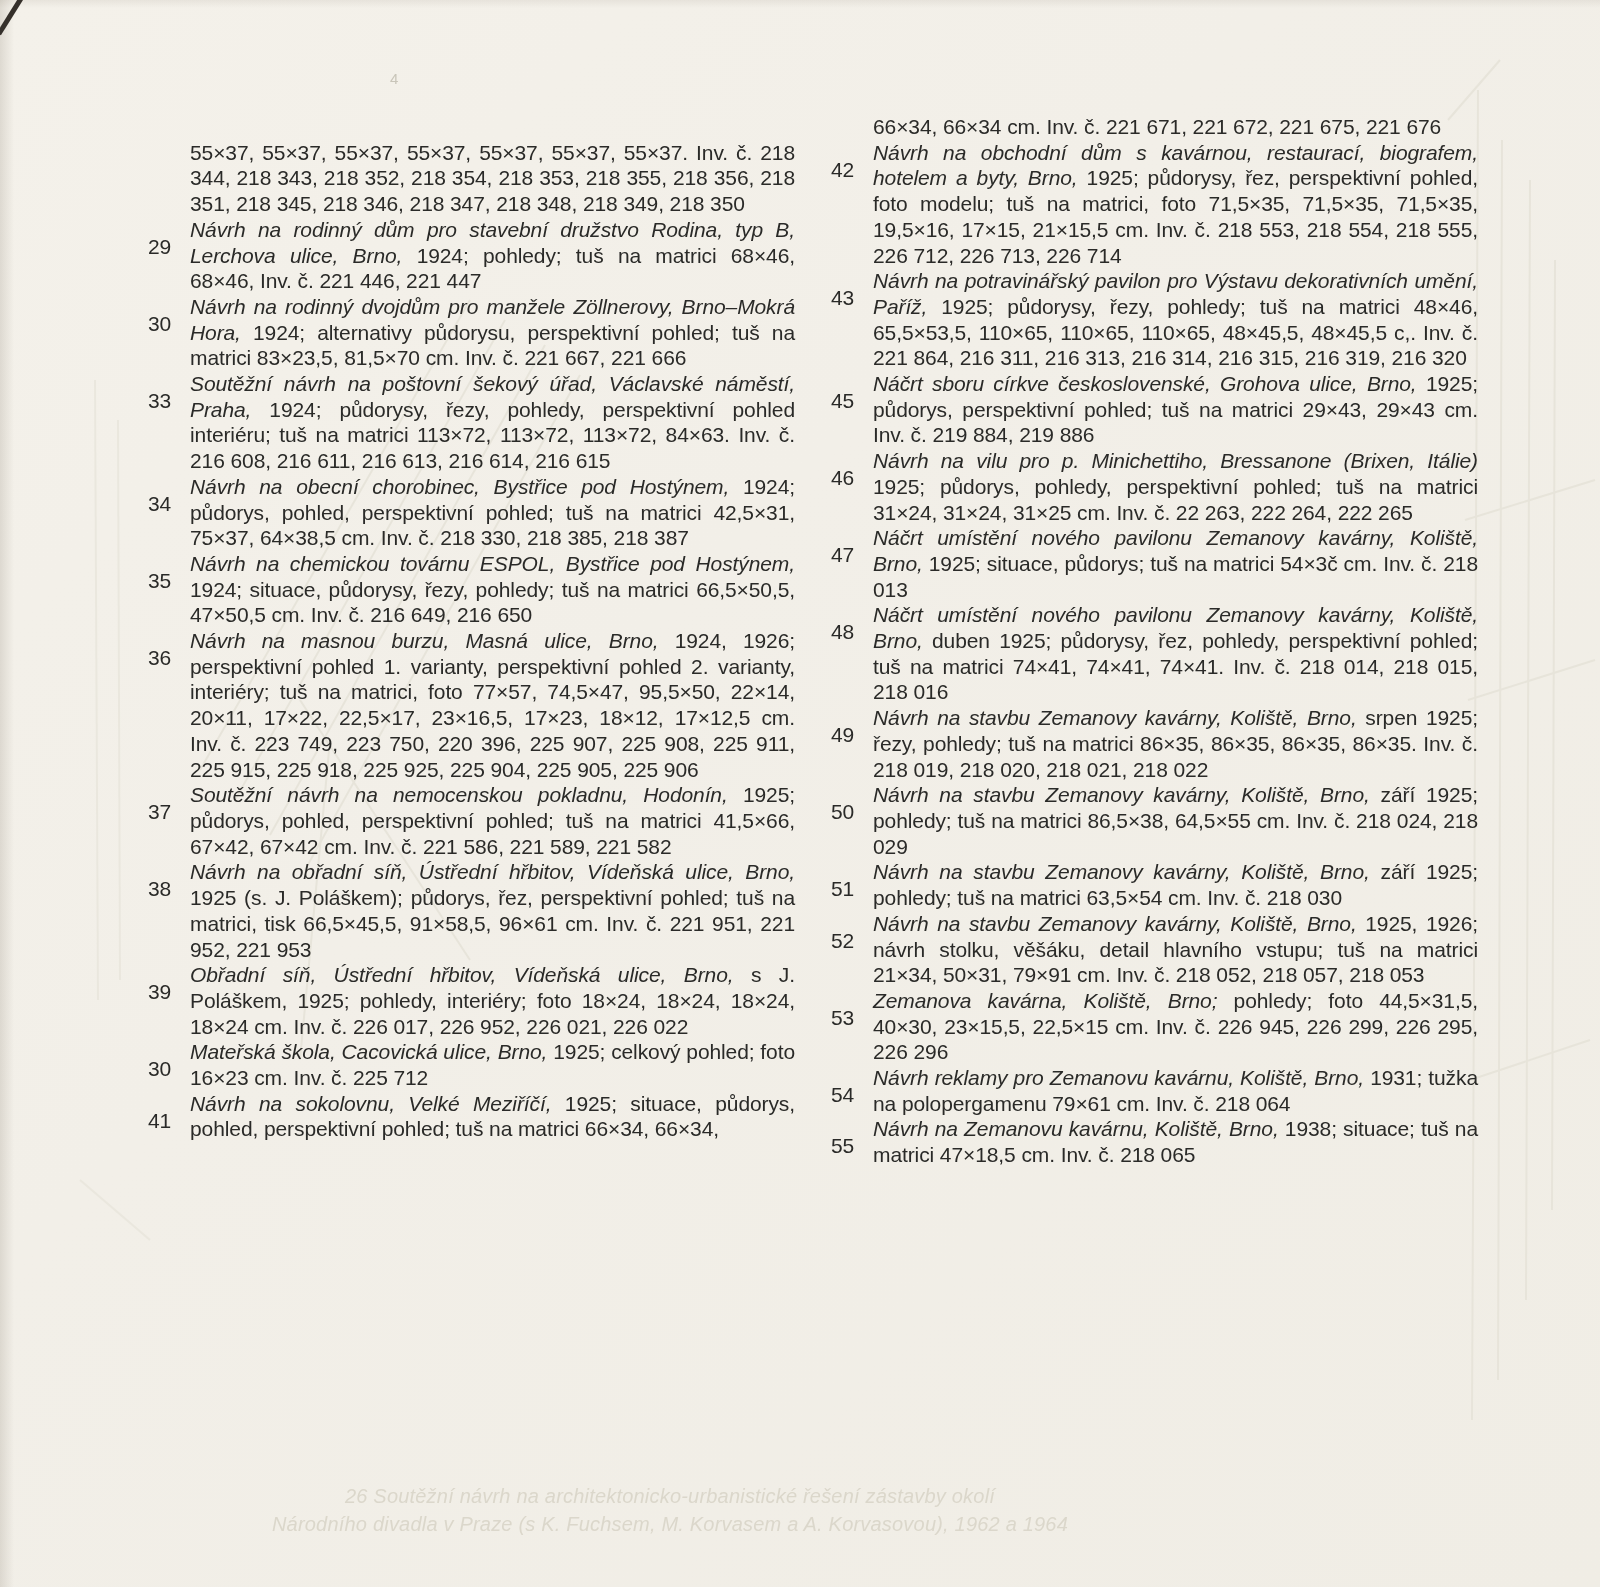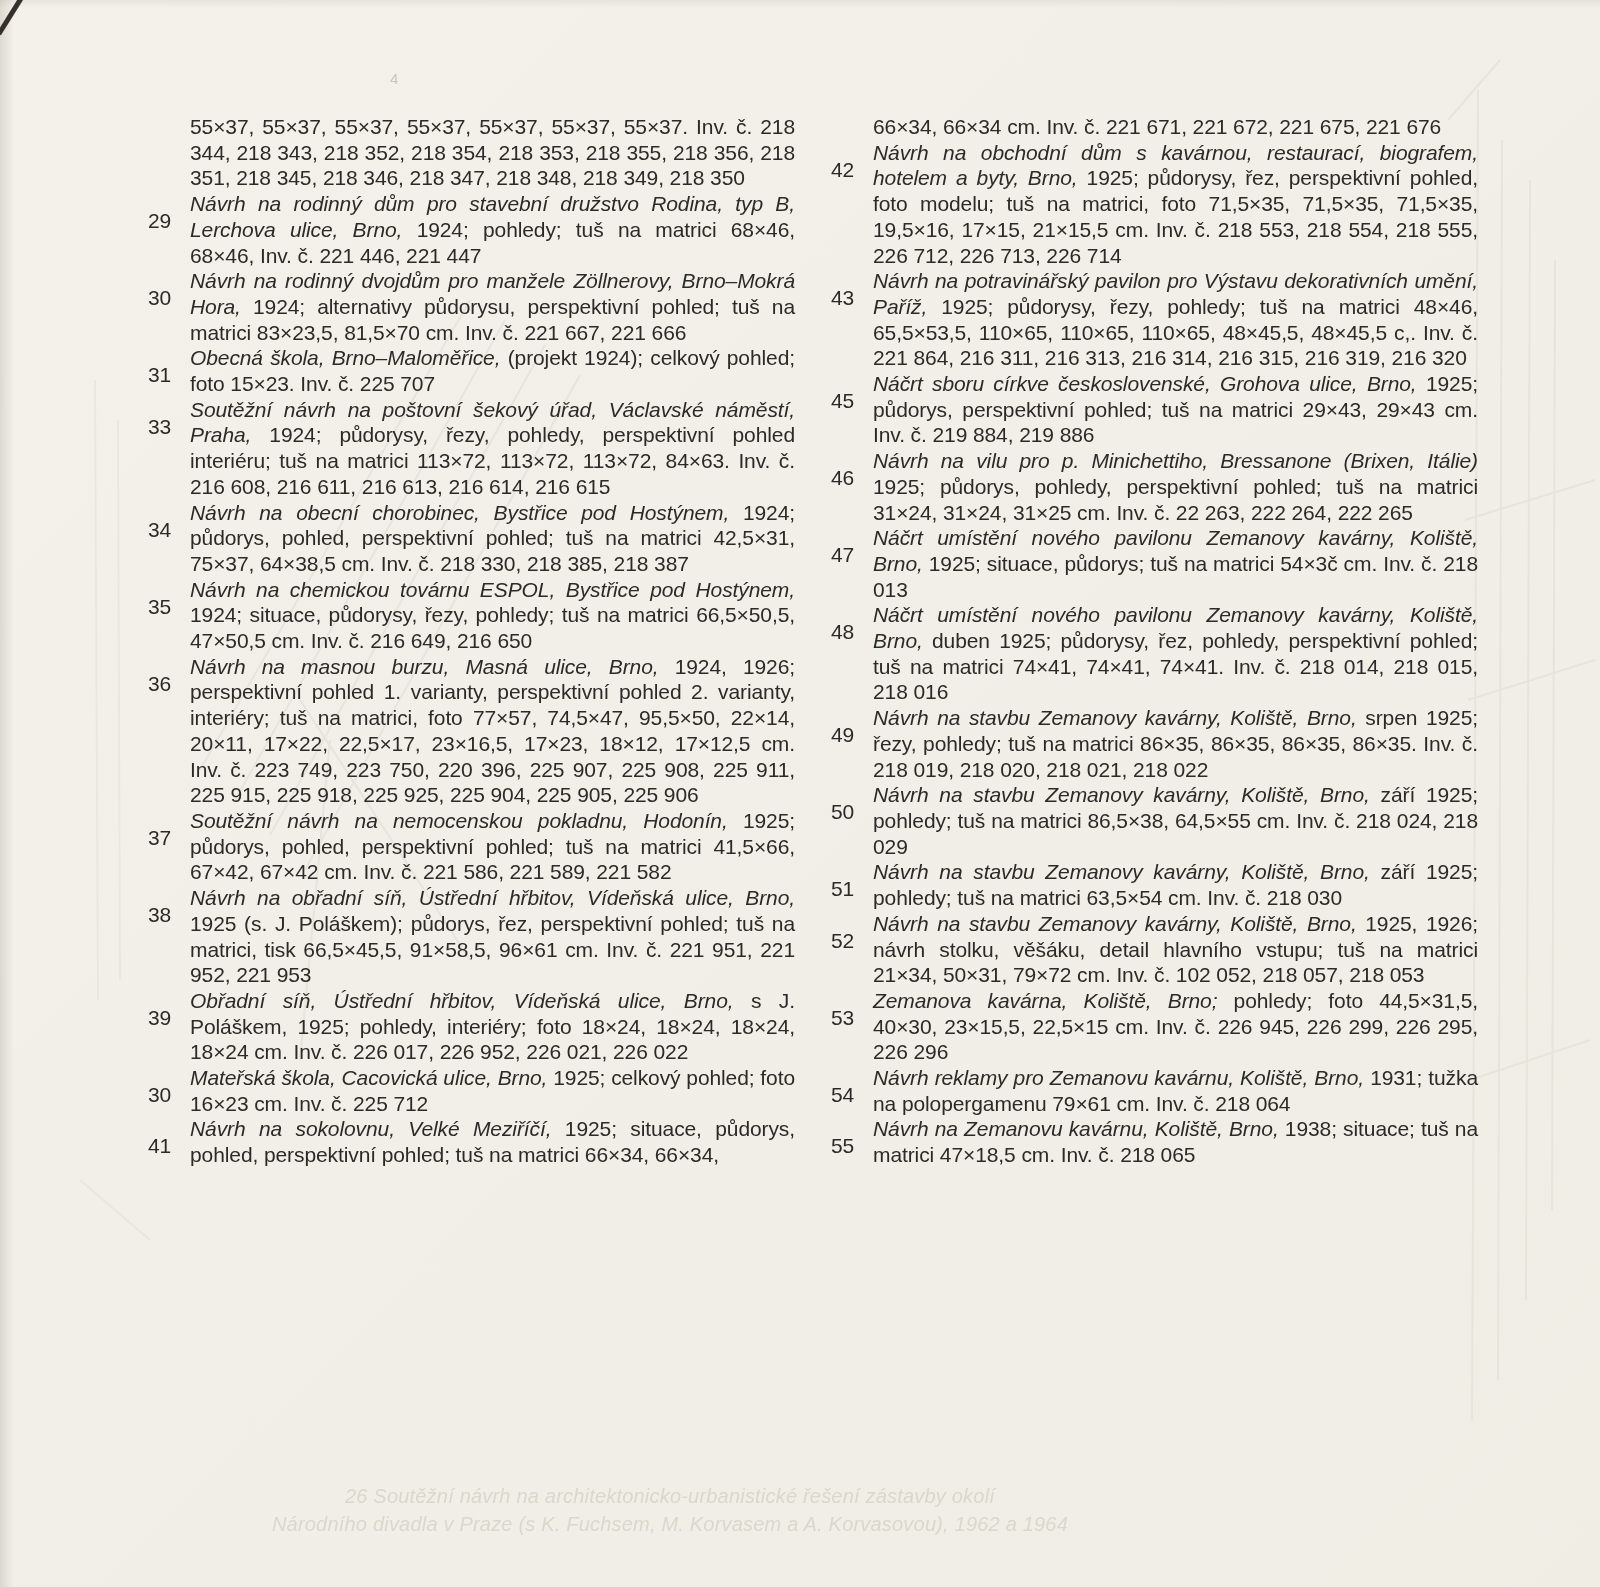--- a/index.html
+++ b/index.html
@@ -111,23 +111,20 @@
         <p class="entry">
     <span class="rest">55×37, 55×37, 55×37, 55×37, 55×37, 55×37, 55×37. Inv. č. 218 344, 218 343, 218 352, 218 354, 218 353, 218 355, 218 356, 218 351, 218 345, 218 346, 218 347, 218 348, 218 349, 218 350</span>
   </p>
         <p class="entry">
     <span class="num">29</span><span class="title">Návrh na rodinný dům pro stavební družstvo Rodina, typ B, Lerchova ulice, Brno,</span> <span class="rest">1924; pohledy; tuš na matrici 68×46, 68×46, Inv. č. 221 446, 221 447</span>
   </p>
         <p class="entry">
     <span class="num">30</span><span class="title">Návrh na rodinný dvojdům pro manžele Zöllnerovy, Brno–Mokrá Hora,</span> <span class="rest">1924; alternativy půdorysu, perspektivní pohled; tuš na matrici 83×23,5, 81,5×70 cm. Inv. č. 221 667, 221 666</span>
   </p>
         <p class="entry">
-    <span class="num">31</span><span class="title">Obecná škola, Brno–Maloměřice,</span> <span class="rest">(projekt 1924); celkový pohled; foto 15×23. Inv. č. 225 707</span>
-  </p>
-        <p class="entry">
     <span class="num">33</span><span class="title">Soutěžní návrh na poštovní šekový úřad, Václavské náměstí, Praha,</span> <span class="rest">1924; půdorysy, řezy, pohledy, perspektivní pohled interiéru; tuš na matrici 113×72, 113×72, 113×72, 84×63. Inv. č. 216 608, 216 611, 216 613, 216 614, 216 615</span>
   </p>
         <p class="entry">
     <span class="num">34</span><span class="title">Návrh na obecní chorobinec, Bystřice pod Hostýnem,</span> <span class="rest">1924; půdorys, pohled, perspektivní pohled; tuš na matrici 42,5×31, 75×37, 64×38,5 cm. Inv. č. 218 330, 218 385, 218 387</span>
   </p>
         <p class="entry">
     <span class="num">35</span><span class="title">Návrh na chemickou továrnu ESPOL, Bystřice pod Hostýnem,</span> <span class="rest">1924; situace, půdorysy, řezy, pohledy; tuš na matrici 66,5×50,5, 47×50,5 cm. Inv. č. 216 649, 216 650</span>
   </p>
         <p class="entry">
     <span class="num">36</span><span class="title">Návrh na masnou burzu, Masná ulice, Brno,</span> <span class="rest">1924, 1926; perspektivní pohled 1. varianty, perspektivní pohled 2. varianty, interiéry; tuš na matrici, foto 77×57, 74,5×47, 95,5×50, 22×14, 20×11, 17×22, 22,5×17, 23×16,5, 17×23, 18×12, 17×12,5 cm. Inv. č. 223 749, 223 750, 220 396, 225 907, 225 908, 225 911, 225 915, 225 918, 225 925, 225 904, 225 905, 225 906</span>
@@ -173,21 +170,21 @@
         <p class="entry">
     <span class="num">49</span><span class="title">Návrh na stavbu Zemanovy kavárny, Koliště, Brno,</span> <span class="rest">srpen 1925; řezy, pohledy; tuš na matrici 86×35, 86×35, 86×35, 86×35. Inv. č. 218 019, 218 020, 218 021, 218 022</span>
   </p>
         <p class="entry">
     <span class="num">50</span><span class="title">Návrh na stavbu Zemanovy kavárny, Koliště, Brno,</span> <span class="rest">září 1925; pohledy; tuš na matrici 86,5×38, 64,5×55 cm. Inv. č. 218 024, 218 029</span>
   </p>
         <p class="entry">
     <span class="num">51</span><span class="title">Návrh na stavbu Zemanovy kavárny, Koliště, Brno,</span> <span class="rest">září 1925; pohledy; tuš na matrici 63,5×54 cm. Inv. č. 218 030</span>
   </p>
         <p class="entry">
-    <span class="num">52</span><span class="title">Návrh na stavbu Zemanovy kavárny, Koliště, Brno,</span> <span class="rest">1925, 1926; návrh stolku, věšáku, detail hlavního vstupu; tuš na matrici 21×34, 50×31, 79×72 cm. Inv. č. 102 052, 218 057, 218 053</span>
+    <span class="num">52</span><span class="title">Návrh na stavbu Zemanovy kavárny, Koliště, Brno,</span> <span class="rest">1925, 1926; návrh stolku, věšáku, detail hlavního vstupu; tuš na matrici 21×34, 50×31, 79×91 cm. Inv. č. 218 052, 218 057, 218 053</span>
   </p>
         <p class="entry">
     <span class="num">53</span><span class="title">Zemanova kavárna, Koliště, Brno;</span> <span class="rest">pohledy; foto 44,5×31,5, 40×30, 23×15,5, 22,5×15 cm. Inv. č. 226 945, 226 299, 226 295, 226 296</span>
   </p>
         <p class="entry">
     <span class="num">54</span><span class="title">Návrh reklamy pro Zemanovu kavárnu, Koliště, Brno,</span> <span class="rest">1931; tužka na polopergamenu 79×61 cm. Inv. č. 218 064</span>
   </p>
         <p class="entry">
     <span class="num">55</span><span class="title">Návrh na Zemanovu kavárnu, Koliště, Brno,</span> <span class="rest">1938; situace; tuš na matrici 47×18,5 cm. Inv. č. 218 065</span>
   </p>

